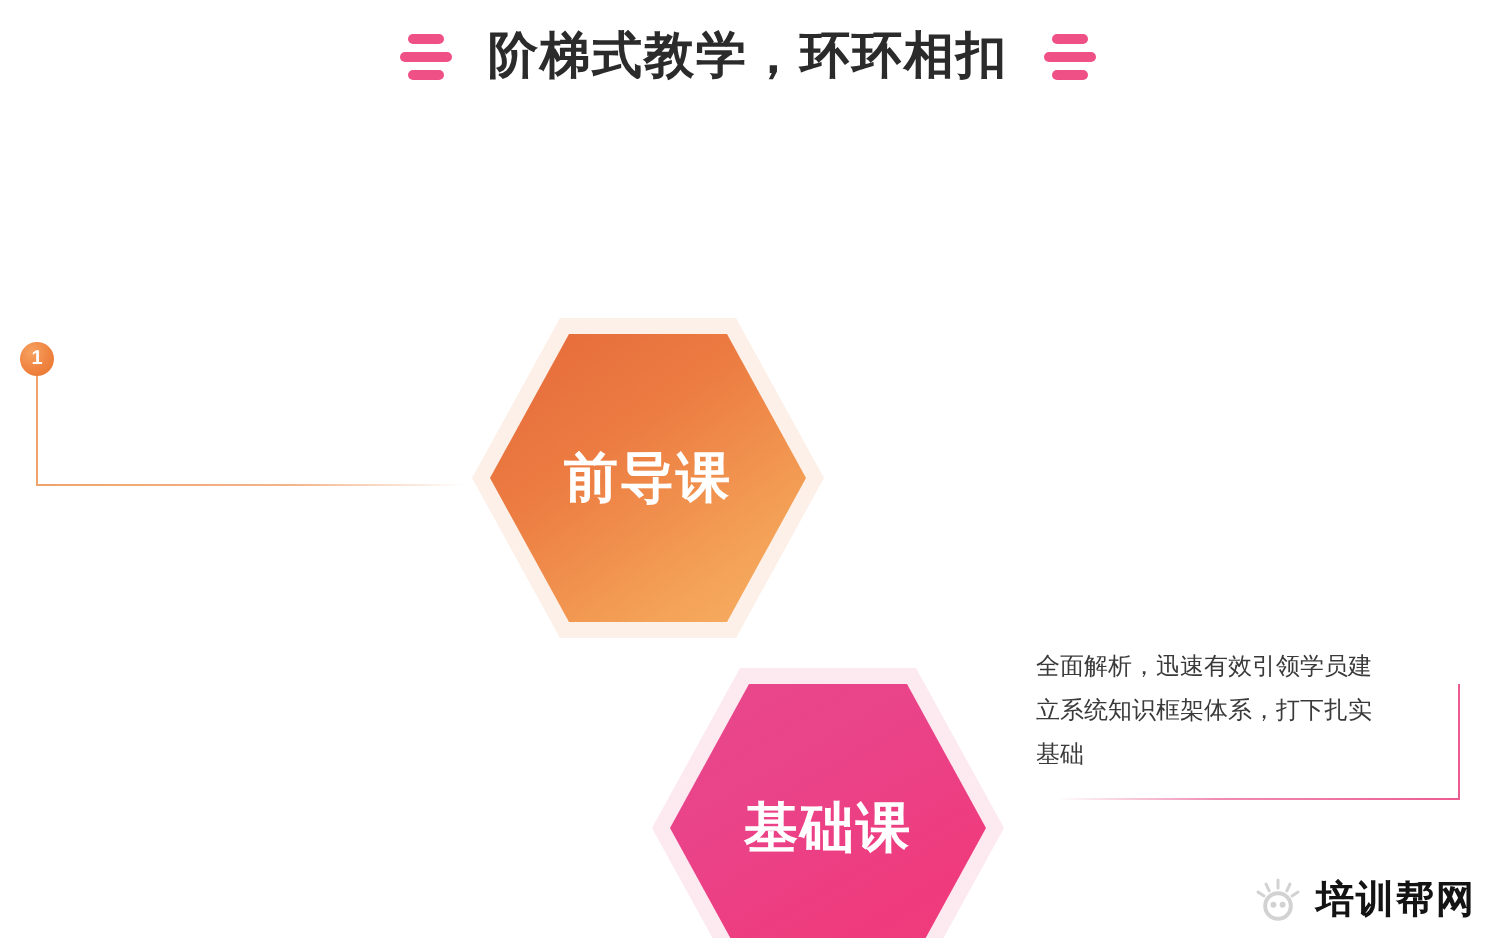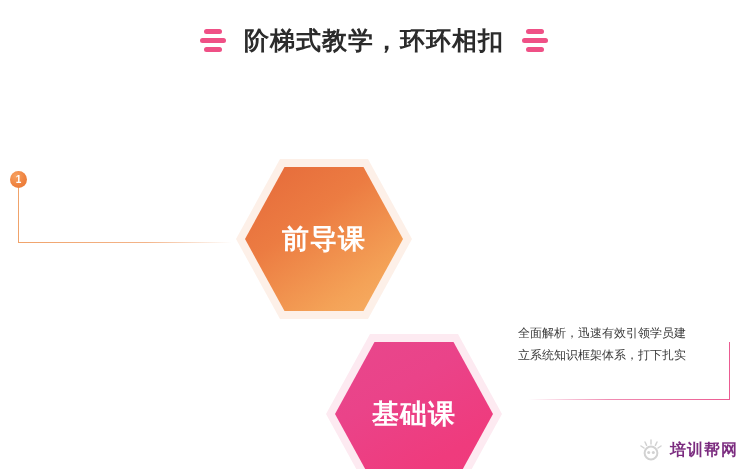--- a/index.html
+++ b/index.html
@@ -19,21 +19,21 @@
     position: relative;
     width: 748px;
     height: 469px;
     overflow: hidden;
   }
 
   
   .title-row {
     position: absolute;
     left: 0;
-    top: 20px;
+    top: 8px;
     width: 748px;
     display: flex;
     align-items: center;
     justify-content: center;
     gap: 17px;
   }
   .title-text {
     font-size: 25px;
     font-weight: bold;
     color: #2b2b2b;
@@ -184,23 +184,23 @@
   .watermark {
     position: absolute;
     right: 10px;
     bottom: 8px;
     display: flex;
     align-items: center;
     gap: 7px;
     opacity: 0.92;
   }
   .watermark .wm-text {
-    font-size: 16px;
-    font-weight: bold;
-    color: #701a75;
+    font-size: 19px;
+    font-weight: bold;
+    color: #000000;
     letter-spacing: 1px;
     line-height: 1;
   }
   .wm-icon { width: 24px; height: 22px; display: block; }
 </style>
 </head>
 <body>
 
 <div class="page">
 
@@ -240,20 +240,21 @@
     </div>
   </div>
 
   <div class="callout" id="callout-2">
     <span class="badge pink">2</span>
     <div class="conn-v pink"></div>
     <div class="conn-h pink"></div>
     <div class="body-text">
       <p>全面解析，迅速有效引领学员建</p>
       <p>立系统知识框架体系，打下扎实</p>
+      <p>基础</p>
     </div>
   </div>
 
   <div class="watermark">
     <span>
       <svg class="wm-icon" viewBox="0 0 24 22" xmlns="http://www.w3.org/2000/svg">
         <g stroke="#cfcfcf" stroke-width="1.5" stroke-linecap="round">
           <line x1="12" y1="1" x2="12" y2="5"></line>
           <line x1="6" y1="3" x2="7.6" y2="6.4"></line>
           <line x1="18" y1="3" x2="16.4" y2="6.4"></line>

